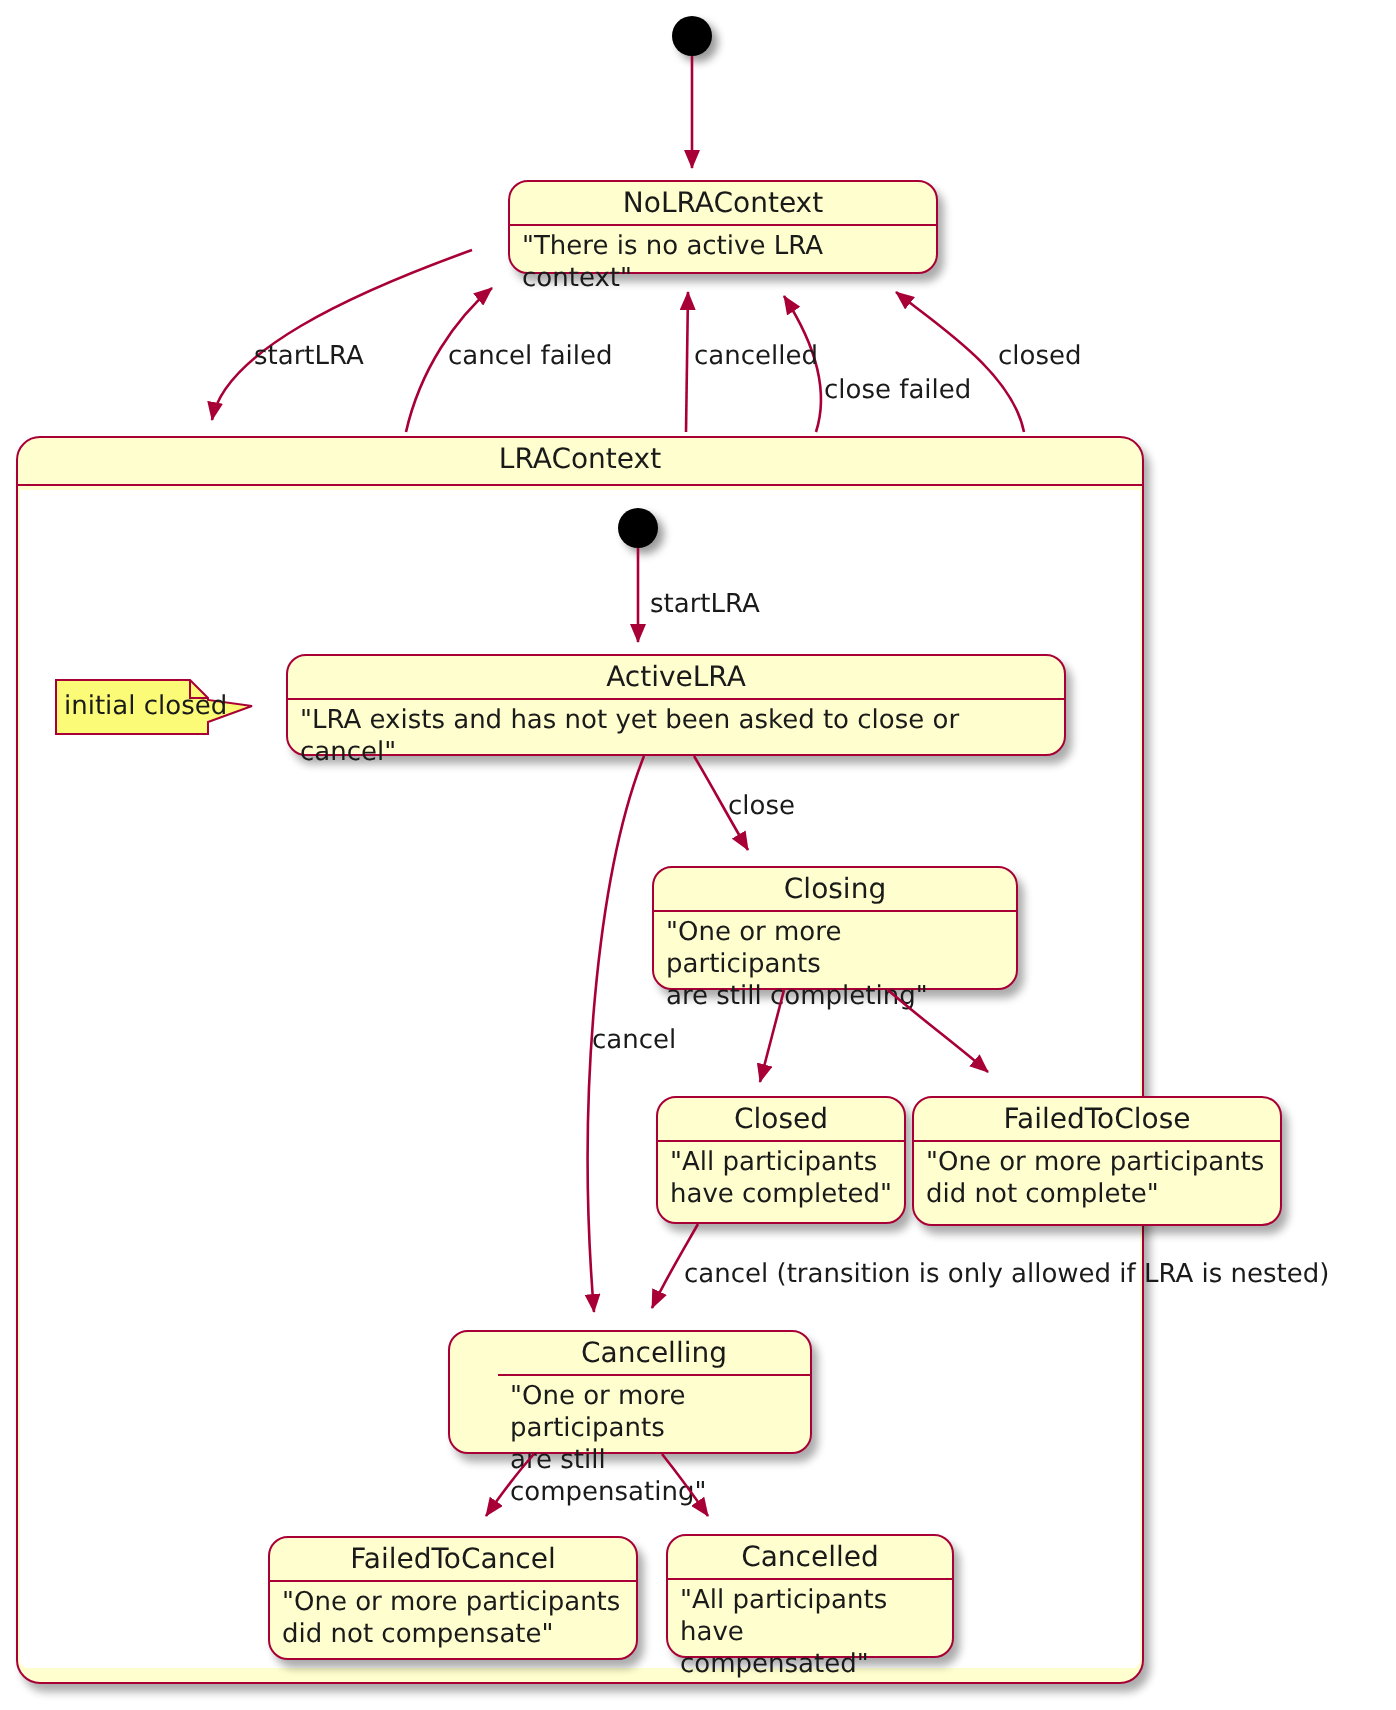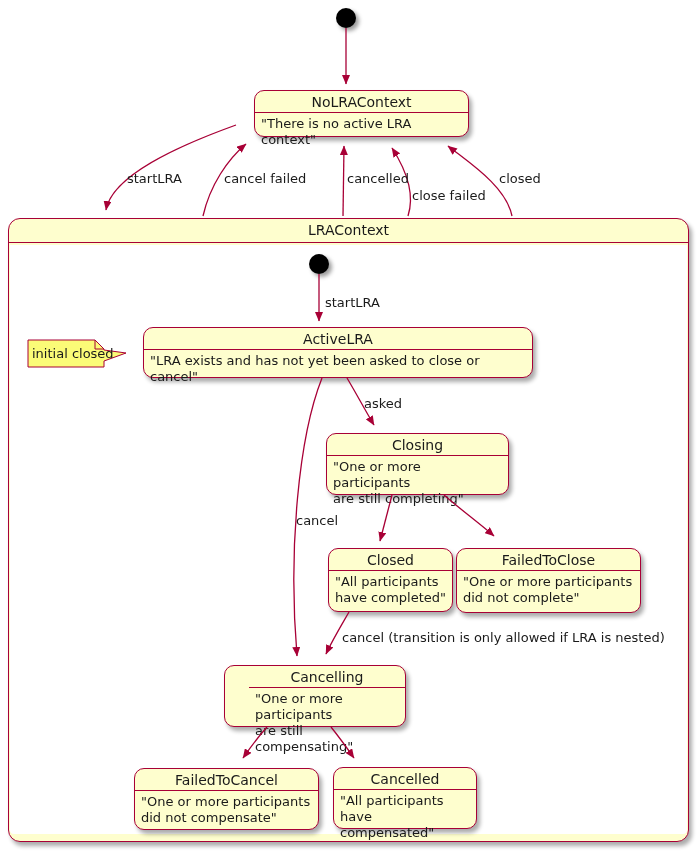--- a/index.html
+++ b/index.html
@@ -41,21 +41,21 @@
   .arrows { position:absolute; left:0; top:0; z-index:6; pointer-events:none; }
   .arrow { stroke:#A80036; stroke-width:1.3; fill:none; }
   .tlabel { position:absolute; font-size:13px; white-space:nowrap; z-index:7; }
   .note-label { position:absolute; font-size:13px; white-space:nowrap; z-index:7; }
 </style>
 </head>
 <body>
 
 <div class="canvas">
 
-  <div class="composite" style="left:8px; top:218px; width:681px; height:624px;">
+  <div class="composite" style="left:8px; top:218px; width:564px; height:624px;">
     <div class="composite-title">LRAContext</div>
     <div class="composite-body"></div>
   </div>
 
   <div class="dot" style="left:336px; top:8px;"></div>
   <div class="dot" style="left:309px; top:254px;"></div>
 
   <div class="state" style="left:238px; top:90px; width:215px; height:47px;">
     <div class="state-title">NoLRAContext</div>
     <div class="state-body">"There is no active LRA context"</div>
@@ -128,17 +128,17 @@
   </svg>
 
   <div class="note-label" style="left:32px; top:346px;">initial closed</div>
 
   <div class="tlabel" style="left:127px; top:171px;">startLRA</div>
   <div class="tlabel" style="left:224px; top:171px;">cancel failed</div>
   <div class="tlabel" style="left:347px; top:171px;">cancelled</div>
   <div class="tlabel" style="left:412px; top:171px;margin-top:17px;">close failed</div>
   <div class="tlabel" style="left:499px; top:171px;">closed</div>
   <div class="tlabel" style="left:325px; top:295px;">startLRA</div>
-  <div class="tlabel" style="left:364px; top:396px;">asked</div>
+  <div class="tlabel" style="left:364px; top:396px;">close</div>
   <div class="tlabel" style="left:296px; top:513px;">cancel</div>
   <div class="tlabel" style="left:342px; top:630px;">cancel (transition is only allowed if LRA is nested)</div>
 
 </div>
 
 </body></html>

